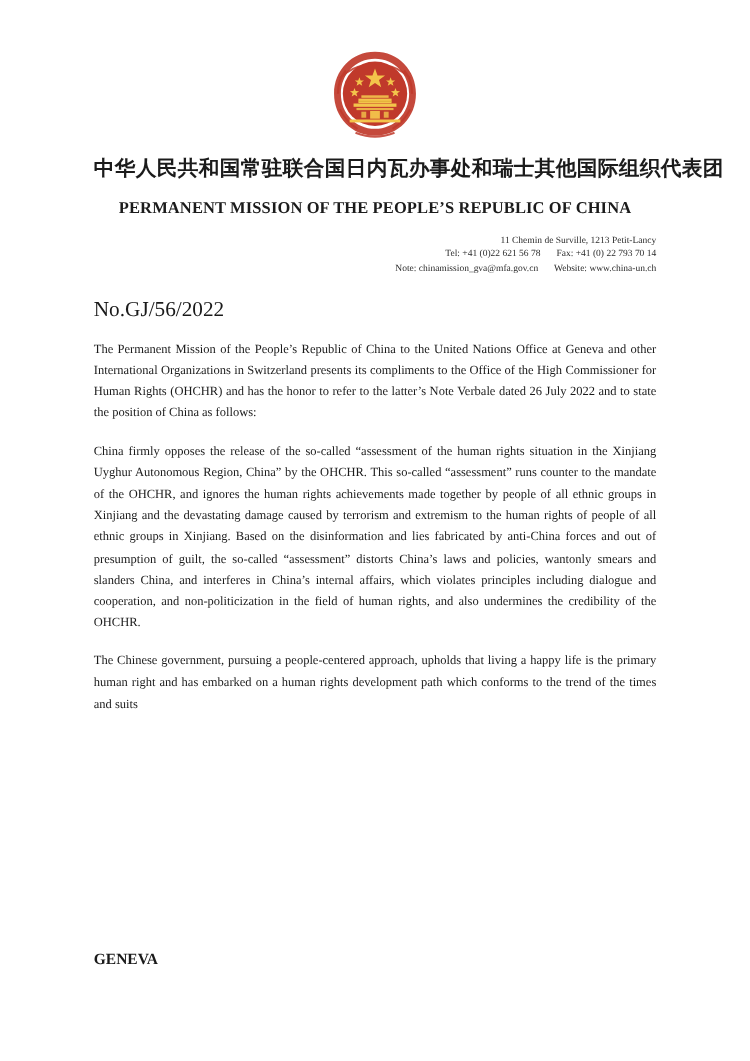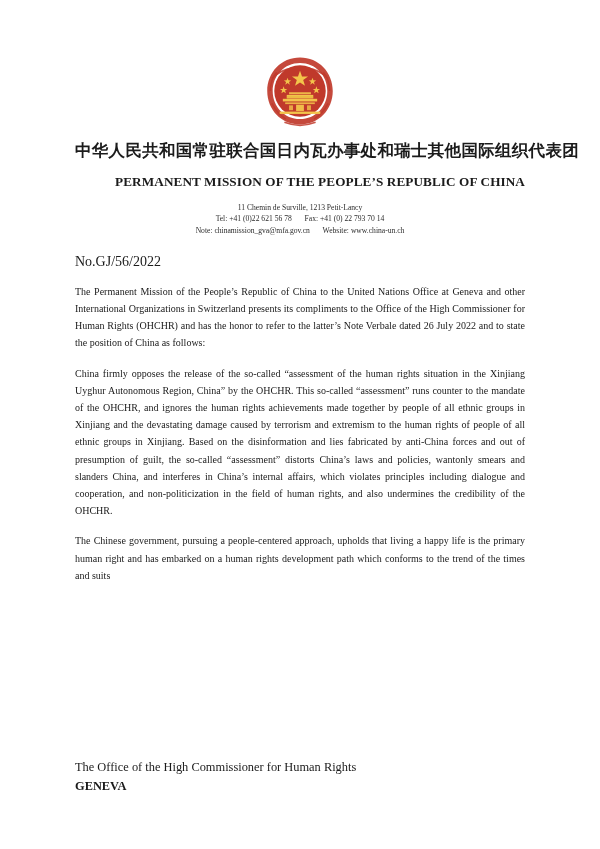--- a/index.html
+++ b/index.html
@@ -12,21 +12,21 @@
     height: 849px;
     font-family: "Liberation Serif", "DejaVu Serif", serif;
     color: #1a1a1a;
     overflow: hidden;
     position: relative;
   }
   .page {
     width: 600px;
     height: 849px;
     box-sizing: border-box;
-    padding: 16px 75px;
+    padding: 0 75px;
     position: relative;
   }
 
   
   .emblem-wrap {
     padding-top: 36px;
     display: flex;
     justify-content: center;
   }
   .emblem {
@@ -40,40 +40,40 @@
     text-align: center;
     font-family: "DejaVu Sans", "Liberation Sans", sans-serif;
     font-size: 16.5px;
     font-weight: 700;
     letter-spacing: 0.3px;
     color: #1b1b1b;
     margin-top: 10px;
     white-space: nowrap;
   }
   .en-title {
-    text-align: right;
+    text-align: center;
     font-size: 13.2px;
     font-weight: 700;
     line-height: 1.42;
     letter-spacing: 0.1px;
     margin-top: 11px;
     color: #1b1b1b;
   }
   .contact {
-    text-align: center;
+    text-align: right;
     font-size: 7.6px;
     line-height: 1.5;
     margin-top: 10px;
     color: #2b2b2b;
   }
   .contact .sp { display: inline-block; width: 9px; }
 
   
   .refno {
-    font-size: 14px;
+    font-size: 17px;
     margin-top: 18px;
     color: #1a1a1a;
   }
   .body-block { margin-top: 13px; }
   p.para {
     font-size: 10px;
     line-height: 1.72;
     text-align: justify;
     text-justify: inter-word;
     margin: 0 0 13px 0;
@@ -174,17 +174,16 @@
 
   <div class="refno">No.GJ/56/2022</div>
 
   <div class="body-block">
     <p class="para">The Permanent Mission of the People’s Republic of China to the United Nations Office at Geneva and other International Organizations in Switzerland presents its compliments to the Office of the High Commissioner for Human Rights (OHCHR) and has the honor to refer to the latter’s Note Verbale dated 26 July 2022 and to state the position of China as follows:</p>
     <p class="para">China firmly opposes the release of the so-called “assessment of the human rights situation in the Xinjiang Uyghur Autonomous Region, China” by the OHCHR. This so-called “assessment” runs counter to the mandate of the OHCHR, and ignores the human rights achievements made together by people of all ethnic groups in Xinjiang and the devastating damage caused by terrorism and extremism to the human rights of people of all ethnic groups in Xinjiang. Based on the disinformation and lies fabricated by anti-China forces and out of presumption of guilt, the so-called “assessment” distorts China’s laws and policies, wantonly smears and slanders China, and interferes in China’s internal affairs, which violates principles including dialogue and cooperation, and non-politicization in the field of human rights, and also undermines the credibility of the OHCHR.</p>
     <p class="para">The Chinese government, pursuing a people-centered approach, upholds that living a happy life is the primary human right and has embarked on a human rights development path which conforms to the trend of the times and suits</p>
   </div>
 
   <div class="addressee">
-    <div class="addressee-line">The Office of the High Commissioner for Human Rights</div>
     <div class="addressee-city">GENEVA</div>
   </div>
 
 </div>
 
 </body></html>

